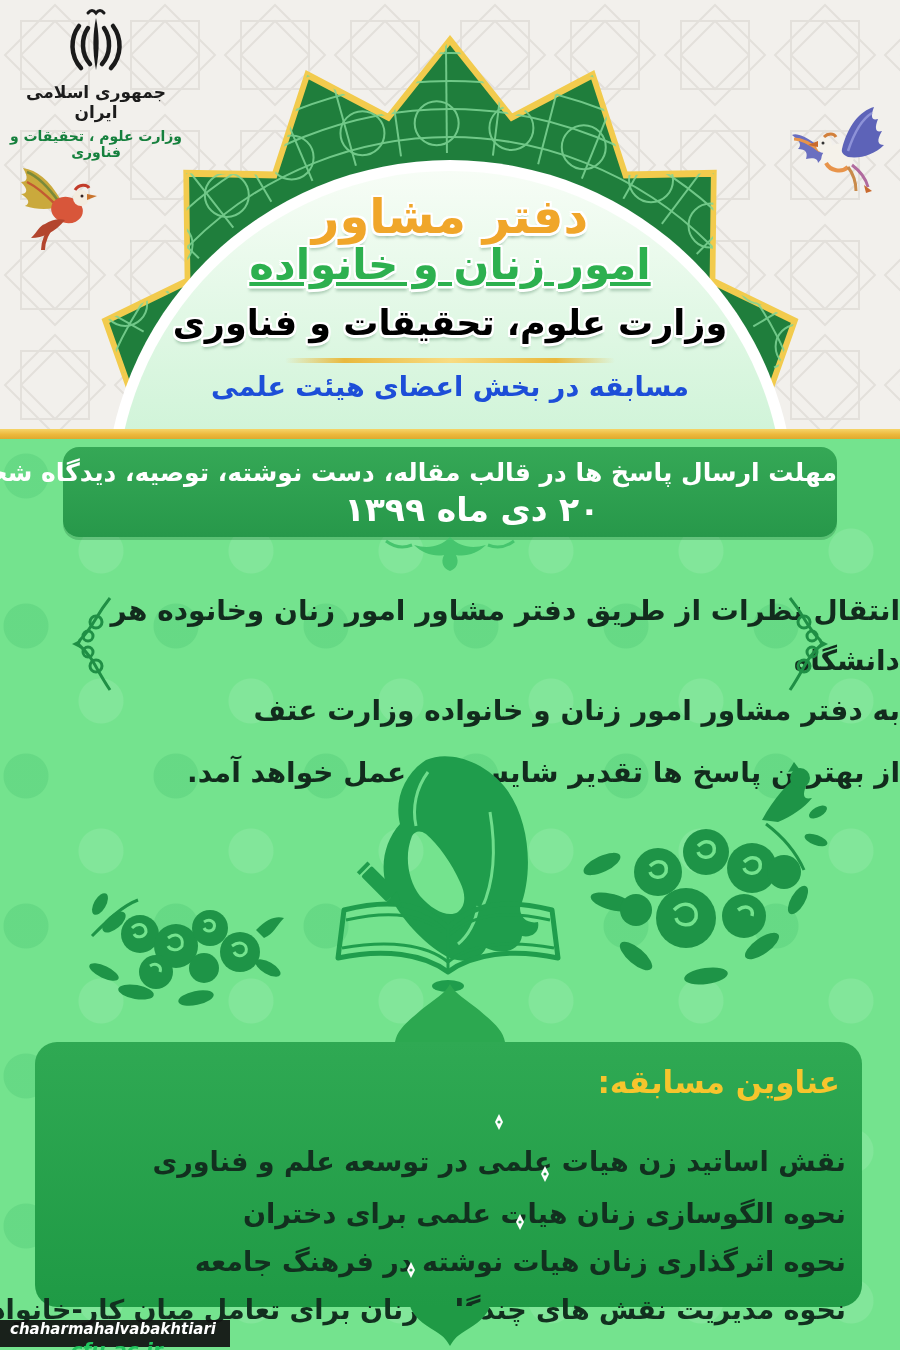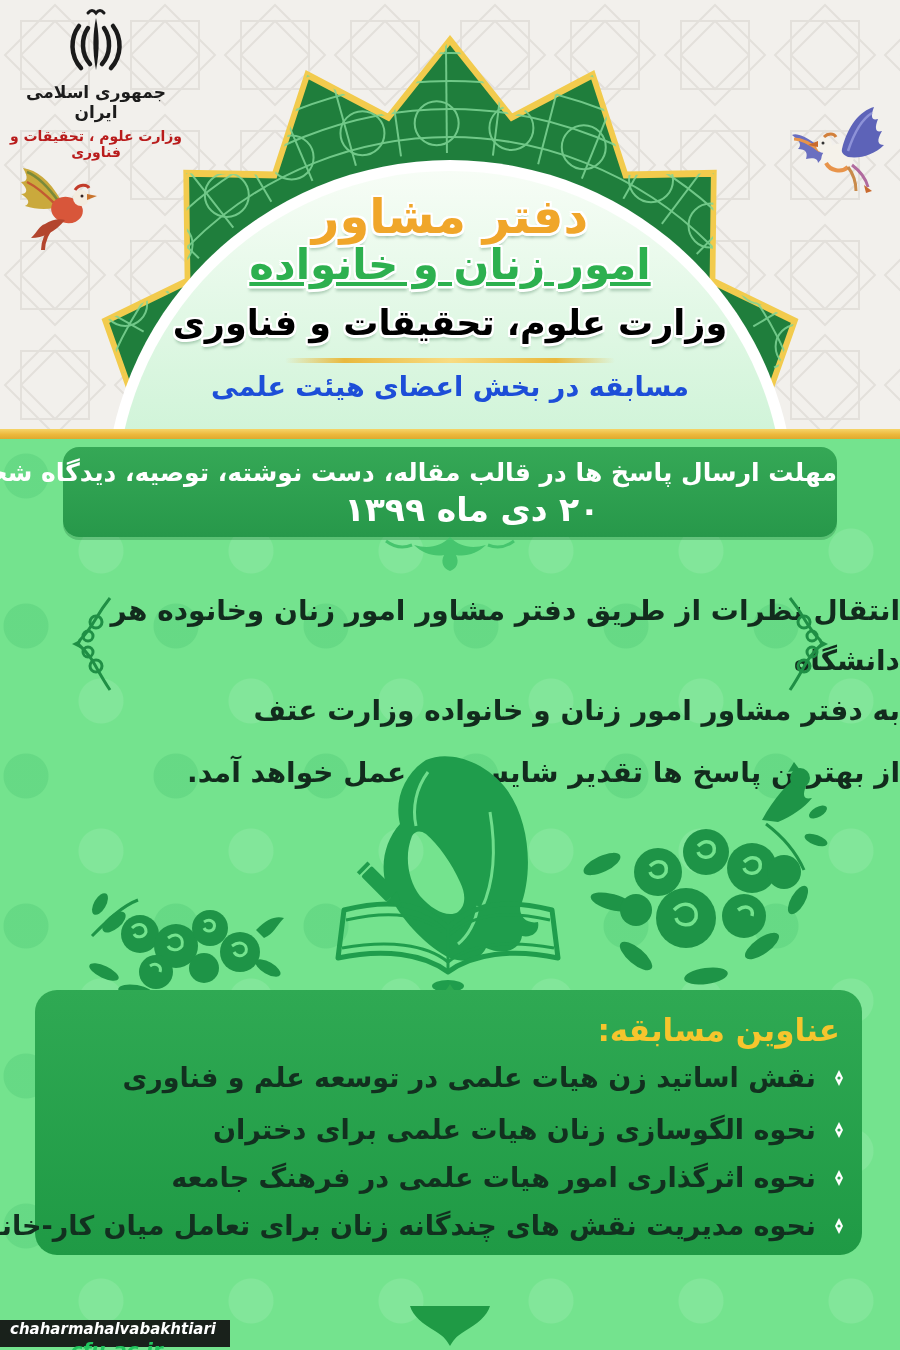--- a/index.html
+++ b/index.html
@@ -24,21 +24,21 @@
   .ministry-line{top:303px;font-size:35px;color:#000000;}
   .stroke-white{text-shadow:-2px 0 0 #fff,2px 0 0 #fff,0 -2px 0 #fff,0 2.5px 0 #fff,
     -2px -2px 0 #fff,2px -2px 0 #fff,-2px 2px 0 #fff,2px 2px 0 #fff,0 5px 3px rgba(20,90,45,.28);}
   .divider{position:absolute;top:358px;left:50%;transform:translateX(-50%);width:330px;height:5px;border-radius:3px;
     background:linear-gradient(90deg,rgba(233,185,62,0) 0%,#e9b93e 18%,#f8dc82 50%,#e9b93e 82%,rgba(233,185,62,0) 100%);}
   .section-line{top:371px;font-size:27px;color:#1d4ed8;}
 
   
   .gov-block{position:absolute;left:8px;top:6px;width:176px;text-align:center;}
   .gov-line1{font-size:17px;font-weight:bold;color:#1c1c1c;direction:rtl;margin-top:0;}
-  .gov-line2{font-size:14px;font-weight:bold;color:#b91c1c;direction:rtl;margin-top:6px;}
+  .gov-line2{font-size:14px;font-weight:bold;color:#15803d;direction:rtl;margin-top:6px;}
 
   .bird{position:absolute;}
 
   
   .gold-strip{position:absolute;left:0;top:429px;width:900px;height:10px;
     background:linear-gradient(180deg,#f6d468 0%,#ecb83c 55%,#dfa92e 100%);}
 
   
   .deadline-band{position:absolute;left:63px;top:447px;width:774px;height:90px;border-radius:16px;
     background:linear-gradient(180deg,#35a856 0%,#27984a 100%);box-shadow:0 3px 0 rgba(10,90,40,.25);
@@ -53,26 +53,26 @@
   .body-line{font-size:28px;line-height:50px;}
   .body-line.last{margin-top:12px;}
   .bracket{position:absolute;}
 
   
   .illustration{position:absolute;left:308px;top:752px;}
   .flowers-left{position:absolute;left:78px;top:876px;}
   .flowers-right{position:absolute;left:566px;top:760px;}
 
   
-  .topics-panel{position:absolute;left:35px;top:990px;width:827px;height:265px;border-radius:22px;
+  .topics-panel{position:absolute;left:35px;top:1042px;width:827px;height:265px;border-radius:22px;
     background:linear-gradient(180deg,#2fa953 0%,#1f9a45 100%);}
   .dome-top{position:absolute;left:385px;top:984px;}
   .dome-bottom{position:absolute;left:405px;top:1306px;}
   .topics-title{position:absolute;top:22px;right:22px;font-size:31px;font-weight:bold;color:#f6c52d;direction:rtl;}
-  .topic-row{position:absolute;right:16px;display:flex;align-items:center;gap:16px;direction:rtl;}
+  .topic-row{position:absolute;right:16px;display:flex;align-items:center;gap:16px;direction:rtl;flex-direction:column;}
   .topic-row .txt{font-size:27px;font-weight:bold;color:#12301f;white-space:nowrap;}
   .r1{top:72px}.r2{top:124px}.r3{top:172px}.r4{top:220px}
 
   
   .url-bar{position:absolute;left:0;top:1320px;height:27px;display:flex;align-items:center;
     background:rgba(18,18,18,.93);padding:0 14px 0 10px;flex-direction:column;}
   .url-main{color:#fff;font-size:15px;font-weight:bold;font-style:italic;}
   .url-suffix{color:#22c55e;font-size:20px;font-weight:bold;font-style:italic;}
 </style>
 </head>
@@ -359,21 +359,21 @@
         <path d="M7,0 L11,8 L7,16 L3,8 Z" fill="#ffffff"></path>
           <circle cx="7" cy="8" r="1.6" fill="#27a24c"></circle>
       </svg>
       <div class="txt">نحوه الگوسازی زنان هیات علمی برای دختران</div>
     </div>
     <div class="topic-row r3">
       <svg width="14" height="16" viewBox="0 0 14 16">
         <path d="M7,0 L11,8 L7,16 L3,8 Z" fill="#ffffff"></path>
           <circle cx="7" cy="8" r="1.6" fill="#27a24c"></circle>
       </svg>
-      <div class="txt">نحوه اثرگذاری امور هیات علمی در فرهنگ جامعه</div>
+      <div class="txt">نحوه اثرگذاری زنان هیات نوشته در فرهنگ جامعه</div>
     </div>
     <div class="topic-row r4">
       <svg width="14" height="16" viewBox="0 0 14 16">
         <path d="M7,0 L11,8 L7,16 L3,8 Z" fill="#ffffff"></path>
           <circle cx="7" cy="8" r="1.6" fill="#27a24c"></circle>
       </svg>
       <div class="txt">نحوه مدیریت نقش های چندگانه زنان برای تعامل میان کار-خانواده</div>
     </div>
   </div>
 

